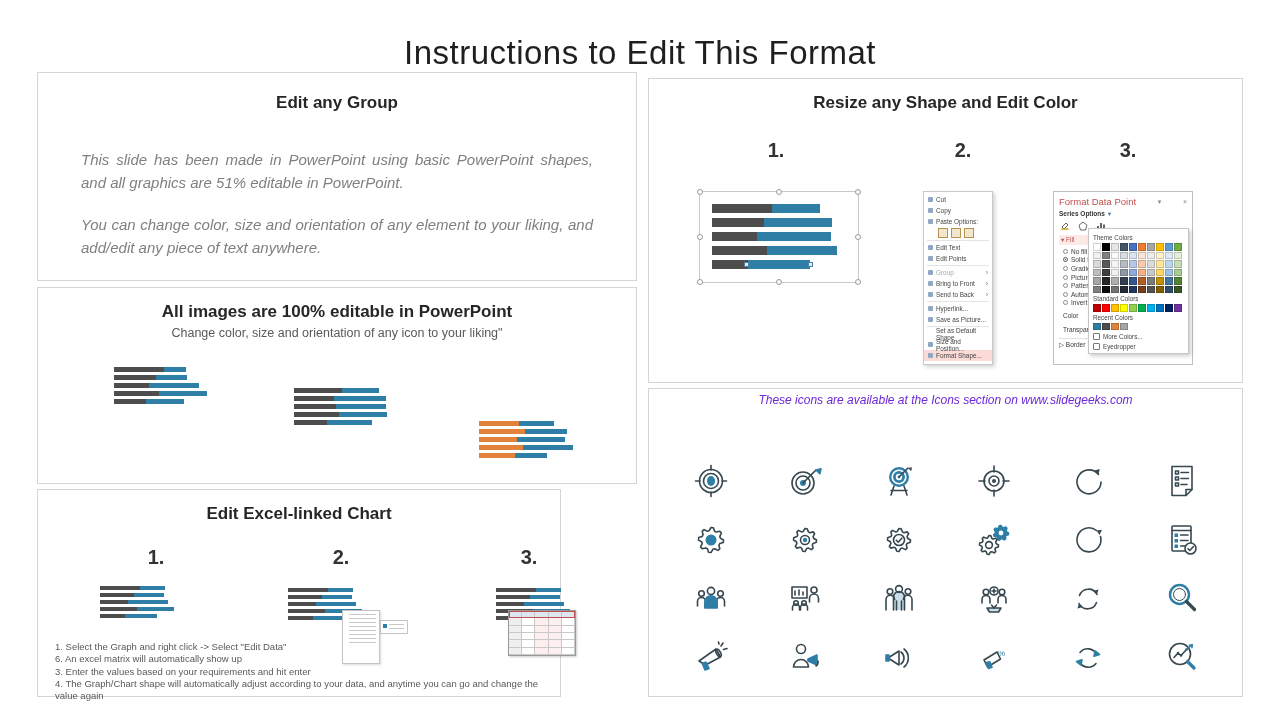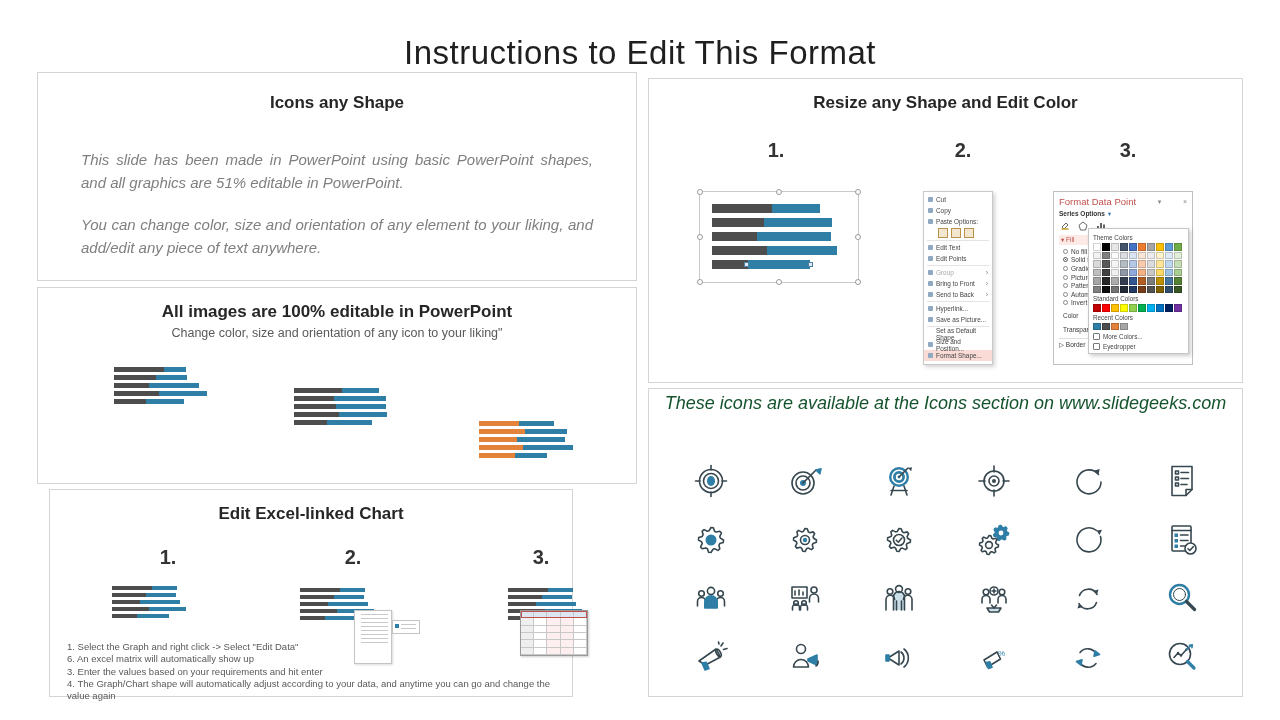--- a/index.html
+++ b/index.html
@@ -5,36 +5,36 @@
   html,body{margin:0;padding:0;}
   body{
     width:1280px;height:720px;position:relative;background:#ffffff;
     font-family:"Liberation Sans",sans-serif;color:#262626;overflow:hidden;
   }
   .slide-title{position:absolute;top:12px;left:0;width:100%;text-align:center;
     font-size:33px;font-weight:400;color:#1f1f1f;letter-spacing:.5px;}
   .panel{position:absolute;background:#fff;border:1px solid #d5d5d5;box-sizing:border-box;}
   #p-edit  {left:37px; top:72px;  width:600px;height:209px;}
   #p-img   {left:37px; top:287px; width:600px;height:197px;}
-  #p-excel {left:37px; top:489px; width:524px;height:208px;margin-left:12px;}
+  #p-excel {left:37px; top:489px; width:524px;height:208px;}
   #p-resize{left:648px;top:78px;  width:595px;height:305px;}
   #p-icons {left:648px;top:388px; width:595px;height:309px;}
   .panel h2{margin:0;text-align:center;font-size:17px;font-weight:700;color:#262626;}
   #p-edit h2{padding-top:20px;}
   #p-img h2{padding-top:14px;}
   #p-excel h2{padding-top:14px;}
   #p-resize h2{padding-top:14px;}
   #p-icons h2{padding-top:16px;}
   .body-text{font-style:italic;color:#7f7f7f;font-size:15px;line-height:1.5;
     text-align:justify;margin:0 43px;}
   .body-text.first{margin-top:36px;}
   .body-text.second{margin-top:20px;}
   .sub{ text-align:center;font-size:12.5px;color:#595959;margin-top:4px;}
   .sub.it{font-style:italic;font-size:11.5px;color:#737373;}
-  #p-icons .sub{font-style:italic;font-size:18px;color:#14532d;}
+  #p-icons .sub{font-style:italic;font-size:12px;color:#6d28d9;}
   
   .mini-chart{position:absolute;}
   .mini-chart .bar-row{display:flex;}
   
   .step-num{position:absolute;width:44px;text-align:center;font-size:20px;font-weight:700;color:#333;}
   
   .instructions{position:absolute;left:17px;top:151px;font-size:9.5px;color:#595959;line-height:1.3;}
   .thumb{position:absolute;}
   .mini-menu{position:absolute;background:#fff;border:1px solid #c4c4c4;box-shadow:1px 1px 2px rgba(0,0,0,.15);}
   .mini-menu .ln{height:1px;background:#c9c9c9;margin:3px 3px 0 6px;}
@@ -92,21 +92,21 @@
     display:grid;grid-template-columns:repeat(6,1fr);grid-auto-rows:59px;
     justify-items:center;align-items:center;}
   .icon-cell{width:40px;height:40px;display:flex;align-items:center;justify-content:center;}
 </style>
 </head>
 <body>
 
 <h1 class="slide-title">Instructions to Edit This Format</h1>
 
 <section class="panel" id="p-edit">
-  <h2>Icons any Shape</h2>
+  <h2>Edit any Group</h2>
   <p class="body-text first">This slide has been made in PowerPoint using basic PowerPoint shapes, and all graphics are 51% editable in PowerPoint.</p>
   <p class="body-text second">You can change color, size and orientation of any element to your liking, and add/edit any piece of text anywhere.</p>
 </section>
 
 <section class="panel" id="p-img">
   <h2>All images are 100% editable in PowerPoint</h2>
   <div class="sub">Change color, size and orientation of any icon to your liking"</div>
   <div class="mini-chart" style="left:76px;top:79px;">
       <div class="bar-row" style="margin-bottom: 3px;">
         <div style="width: 50px; height: 5px; background: rgb(77, 77, 77);"></div>

